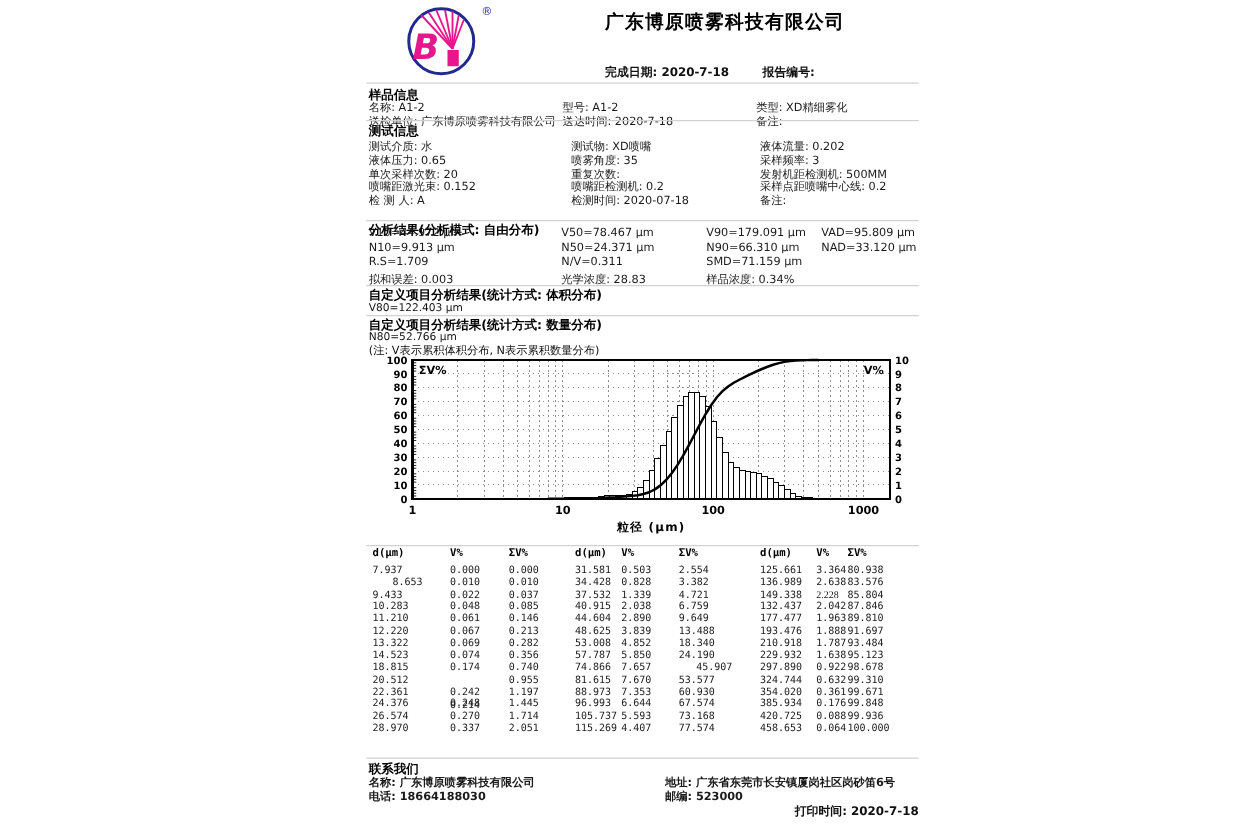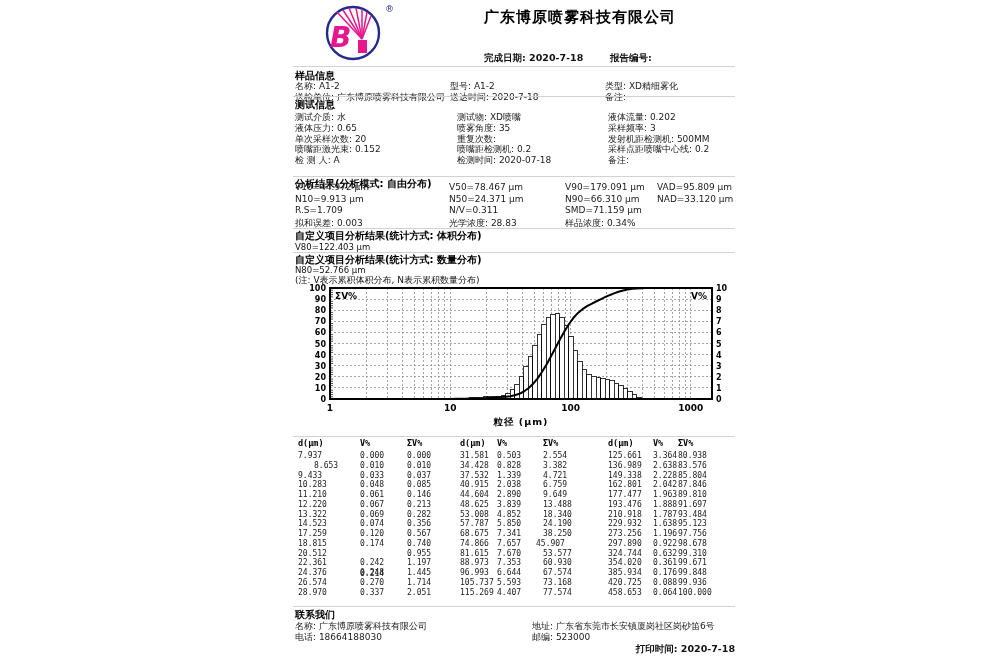--- a/index.html
+++ b/index.html
@@ -18,21 +18,21 @@
   #finish-date{left:199px;}
   #report-no{left:325px;}
   .divider{left:8px;width:442px;border-top:1px solid #d2d2d2;height:0;}
   .sec-title{left:10px;font-size:10px;font-weight:bold;white-space:nowrap;color:#000;}
   .rows{left:10px;width:440px;}
   .info-row{position:relative;width:440px;}
   .info-row span{position:absolute;top:0;font-size:9px;white-space:nowrap;color:#1a1a1a;}
   #sample-rows .info-row{height:11px;}
   #test-rows .info-row{height:10.8px;}
   #analysis-rows .info-row{height:11.6px;}
-  #contact-rows .info-row{height:11px;}
+  #contact-rows .info-row{height:11px;font-weight:bold;}
   .custom-val{left:10px;font-size:8.5px;white-space:nowrap;}
   #note{left:10px;top:274px;font-size:9px;white-space:nowrap;}
   #chart{left:15px;top:283px;width:428px;height:150px;}
   #table{left:13px;top:438px;width:436px;height:168px;font-family:"DejaVu Sans Mono","Liberation Mono",monospace;}
   .t-row{position:relative;width:436px;height:9.75px;}
   .t-row.t-head{height:13px;}
   .t-row span{position:absolute;top:0;font-size:8px;white-space:nowrap;color:#1a1a1a;}
   .t-head span{font-weight:bold;font-size:8.5px;color:#000;}
   #print-time{right:2px;top:643px;font-size:9.5px;font-weight:bold;white-space:nowrap;}
   svg text{font-family:"DejaVu Sans",sans-serif;}
@@ -344,37 +344,37 @@
         <span style="left: 109px;">0.010</span>
         <span style="left: 162px;">34.428</span>
         <span style="left: 199px;">0.828</span>
         <span style="left: 245px;">3.382</span>
         <span style="left: 310px;">136.989</span>
         <span style="left: 355px;">2.638</span>
         <span style="left: 380px;">83.576</span>
       </div>
       <div class="t-row">
         <span style="left: 0px;">9.433</span>
-        <span style="left: 62px;">0.033</span>
+        <span style="left: 62px;">0.022</span>
         <span style="left: 109px;">0.037</span>
         <span style="left: 162px;">37.532</span>
         <span style="left: 199px;">1.339</span>
         <span style="left: 245px;">4.721</span>
         <span style="left: 310px;">149.338</span>
-        <span style="left: 355px;">2.228</span>
+        <span style="left: 355px; font-family: Liberation Serif, serif;">2.228</span>
         <span style="left: 380px;">85.804</span>
       </div>
       <div class="t-row">
         <span style="left: 0px;">10.283</span>
         <span style="left: 62px;">0.048</span>
         <span style="left: 109px;">0.085</span>
         <span style="left: 162px;">40.915</span>
         <span style="left: 199px;">2.038</span>
         <span style="left: 245px;">6.759</span>
-        <span style="left: 310px;">162.801</span>
+        <span style="left: 310px;">132.437</span>
         <span style="left: 355px;">2.042</span>
         <span style="left: 380px;">87.846</span>
       </div>
       <div class="t-row">
         <span style="left: 0px;">11.210</span>
         <span style="left: 62px;">0.061</span>
         <span style="left: 109px;">0.146</span>
         <span style="left: 162px;">44.604</span>
         <span style="left: 199px;">2.890</span>
         <span style="left: 245px;">9.649</span>
@@ -409,37 +409,26 @@
         <span style="left: 62px;">0.074</span>
         <span style="left: 109px;">0.356</span>
         <span style="left: 162px;">57.787</span>
         <span style="left: 199px;">5.850</span>
         <span style="left: 245px;">24.190</span>
         <span style="left: 310px;">229.932</span>
         <span style="left: 355px;">1.638</span>
         <span style="left: 380px;">95.123</span>
       </div>
       <div class="t-row">
-        <span style="left: 0px;">17.259</span>
-        <span style="left: 62px;">0.120</span>
-        <span style="left: 109px;">0.567</span>
-        <span style="left: 162px;">68.675</span>
-        <span style="left: 199px;">7.341</span>
-        <span style="left: 245px;">38.250</span>
-        <span style="left: 310px;">273.256</span>
-        <span style="left: 355px;">1.196</span>
-        <span style="left: 380px;">97.756</span>
-      </div>
-      <div class="t-row">
         <span style="left: 0px;">18.815</span>
         <span style="left: 62px;">0.174</span>
         <span style="left: 109px;">0.740</span>
         <span style="left: 162px;">74.866</span>
         <span style="left: 199px;">7.657</span>
-        <span style="left: 238px;">45.907</span>
+        <span style="left: 259px;">45.907</span>
         <span style="left: 310px;">297.890</span>
         <span style="left: 355px;">0.922</span>
         <span style="left: 380px;">98.678</span>
       </div>
       <div class="t-row">
         <span style="left: 0px;">20.512</span>
         <span style="left: 62px; margin-top: 20px;">0.214</span>
         <span style="left: 109px;">0.955</span>
         <span style="left: 162px;">81.615</span>
         <span style="left: 199px;">7.670</span>

